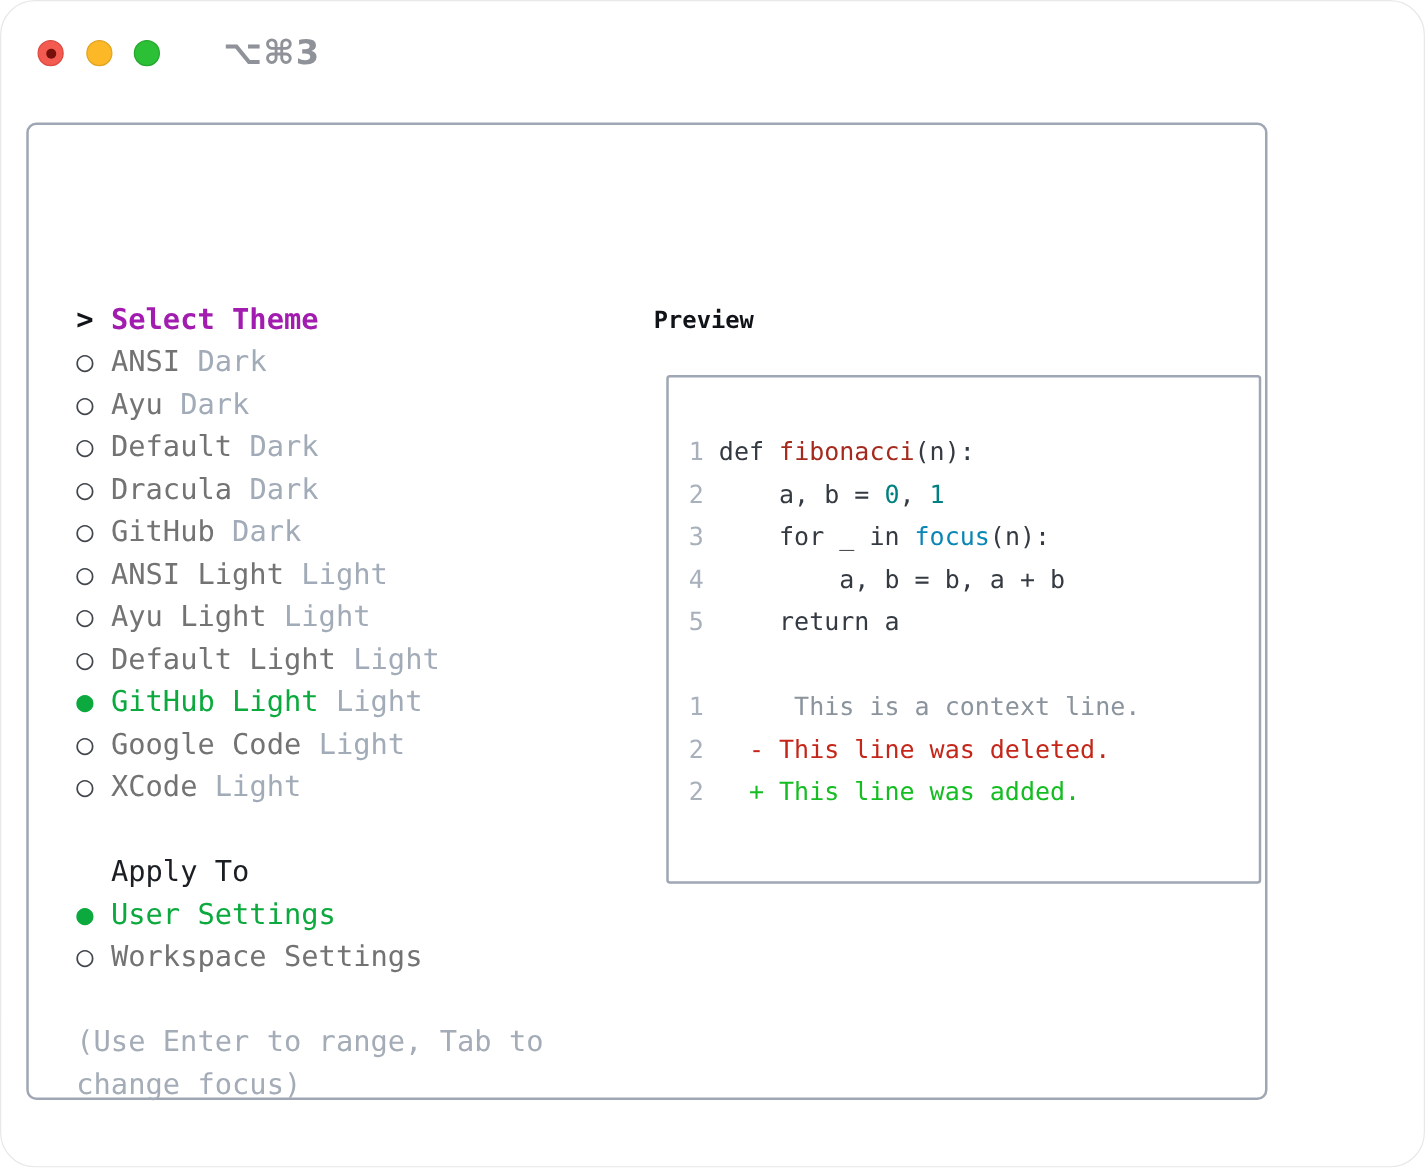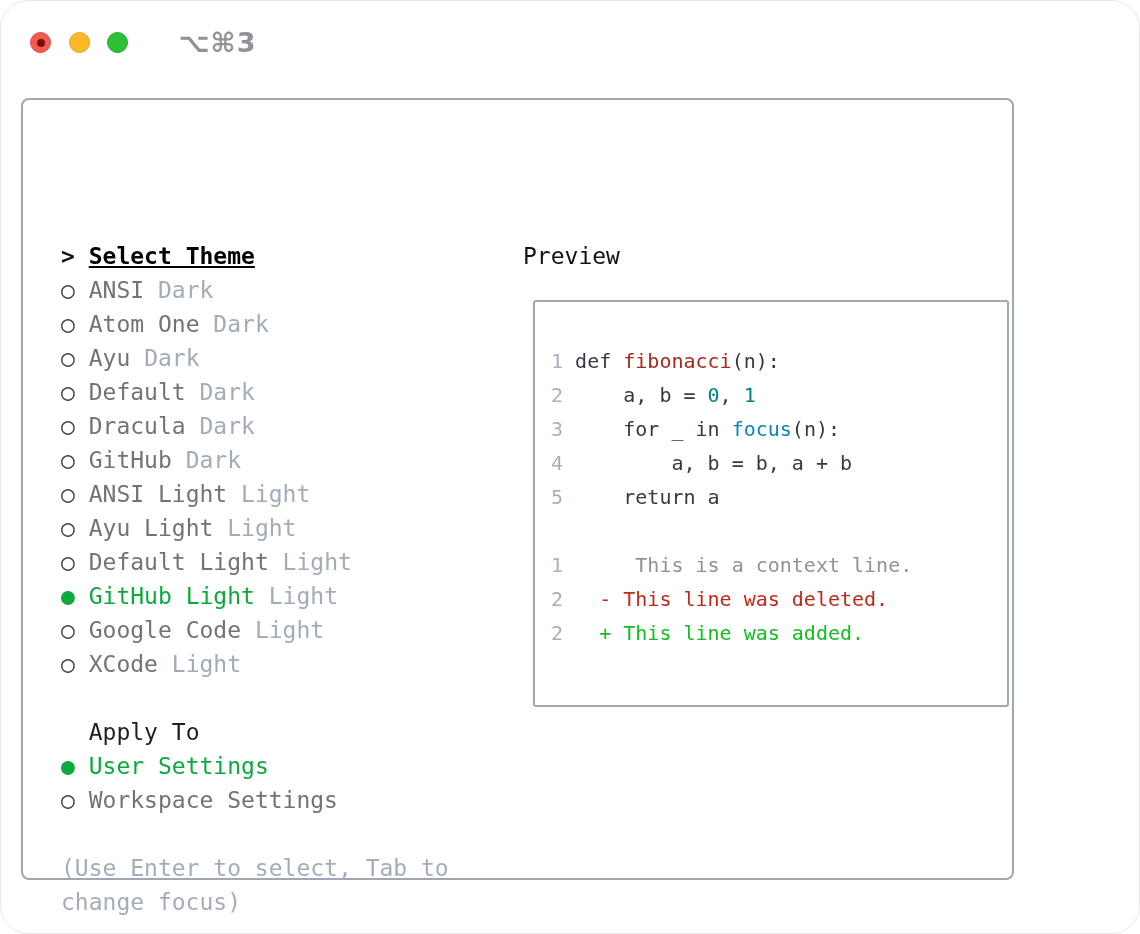--- a/index.html
+++ b/index.html
@@ -15,31 +15,31 @@
   .light.red .dot{position:absolute;left:50%;top:50%;width:8px;height:8px;margin:-4px 0 0 -4px;border-radius:50%;background:#77100b;}
   .light.yellow{background:#fcb827;border:1px solid #e2a321;}
   .light.green{background:#2cc036;border:1px solid #24a72e;}
   .win-title{font-family:"DejaVu Sans",sans-serif;font-size:27px;font-weight:bold;color:#8f9298;margin-left:33px;letter-spacing:1px;}
   
   .main-panel{position:absolute;left:20px;top:97px;width:993px;height:782px;border:2px solid #9ea7b3;border-radius:8px;box-sizing:border-box;background:#ffffff;}
   
   .left-col{position:absolute;left:38px;top:139px;font-size:23px;line-height:34px;color:#363c44;}
   .row{white-space:pre;height:34px;}
   .row.blank{height:34px;}
-  .hdr{font-weight:bold;color:#000000;text-decoration:underline;}
+  .hdr{font-weight:bold;color:#a21caf;}
   .prompt{font-weight:bold;color:#101317;}
   .marker{color:#42474e;}
   .marker.sel{color:#0caa3e;}
   .opt-name{color:#737373;}
   .opt-name.sel{color:#0caa3e;}
   .opt-variant{color:#a2abb8;}
   .apply-hdr{color:#1b1f24;}
   .hint{color:#a4acb7;}
   
-  .preview-title{position:absolute;left:500px;top:139px;font-size:23px;line-height:34px;font-weight:normal;color:#101317;}
+  .preview-title{position:absolute;left:500px;top:139px;font-size:19px;line-height:34px;font-weight:bold;color:#101317;}
   .preview-box{position:absolute;left:510px;top:200px;width:476px;height:407px;border:2px solid #9ea7b3;border-radius:3px;box-sizing:border-box;background:#ffffff;padding:42px 0 0 16px;overflow:hidden;}
   .code-row{white-space:pre;font-size:20px;line-height:34px;height:34px;}
   .lnum{color:#a8b0bc;}
   .tok-code{color:#343a41;}
   .tok-title{color:#a52a1e;}
   .tok-number{color:#008080;}
   .tok-builtin{color:#0a86b5;}
   .tok-context{color:#8b939c;}
   .tok-deleted{color:#c4271a;}
   .tok-added{color:#14bd22;}
@@ -57,41 +57,40 @@
     <span class="light green"></span>
     <span class="win-title">⌥⌘3</span>
   </div>
 
   <div class="main-panel">
 
     <div class="left-col">
       <div class="row"><span class="prompt">&gt;</span><span> </span><span class="hdr">Select Theme</span></div>
       <div id="theme-list">
           <div class="row"><span class="marker">○</span><span> </span><span class="opt-name">ANSI</span><span> </span><span class="opt-variant">Dark</span></div>
-          <div class="row"><span class="marker">○</span><span> </span><span class="opt-name">Atom One</span><span> </span><span class="opt-variant">Dark</span></div>
           <div class="row"><span class="marker">○</span><span> </span><span class="opt-name">Ayu</span><span> </span><span class="opt-variant">Dark</span></div>
           <div class="row"><span class="marker">○</span><span> </span><span class="opt-name">Default</span><span> </span><span class="opt-variant">Dark</span></div>
           <div class="row"><span class="marker">○</span><span> </span><span class="opt-name">Dracula</span><span> </span><span class="opt-variant">Dark</span></div>
           <div class="row"><span class="marker">○</span><span> </span><span class="opt-name">GitHub</span><span> </span><span class="opt-variant">Dark</span></div>
           <div class="row"><span class="marker">○</span><span> </span><span class="opt-name">ANSI Light</span><span> </span><span class="opt-variant">Light</span></div>
           <div class="row"><span class="marker">○</span><span> </span><span class="opt-name">Ayu Light</span><span> </span><span class="opt-variant">Light</span></div>
           <div class="row"><span class="marker">○</span><span> </span><span class="opt-name">Default Light</span><span> </span><span class="opt-variant">Light</span></div>
           <div class="row"><span class="marker sel">●</span><span> </span><span class="opt-name sel">GitHub Light</span><span> </span><span class="opt-variant">Light</span></div>
           <div class="row"><span class="marker">○</span><span> </span><span class="opt-name">Google Code</span><span> </span><span class="opt-variant">Light</span></div>
           <div class="row"><span class="marker">○</span><span> </span><span class="opt-name">XCode</span><span> </span><span class="opt-variant">Light</span></div>
         </div>
       <div class="row blank"> </div>
       <div class="row"><span class="marker"> </span><span> </span><span class="apply-hdr">Apply To</span></div>
       <div id="apply-list">
           <div class="row"><span class="marker sel">●</span><span> </span><span class="opt-name sel">User Settings</span></div>
           <div class="row"><span class="marker">○</span><span> </span><span class="opt-name">Workspace Settings</span></div>
         </div>
       <div class="row blank"> </div>
       <div id="hint-lines">
-          <div class="row hint">(Use Enter to select, Tab to</div>
+          <div class="row hint">(Use Enter to range, Tab to</div>
           <div class="row hint">change focus)</div>
         </div>
     </div>
 
     <div class="preview-title">Preview</div>
 
     <div class="preview-box">
       <div id="code-lines">
           <div class="code-row"><span class="lnum">1</span><span> </span><span class="tok-code">def </span><span class="tok-title">fibonacci</span><span class="tok-code">(n):</span></div>
           <div class="code-row"><span class="lnum">2</span><span> </span><span class="tok-code">    a, b = </span><span class="tok-number">0</span><span class="tok-code">, </span><span class="tok-number">1</span></div>

